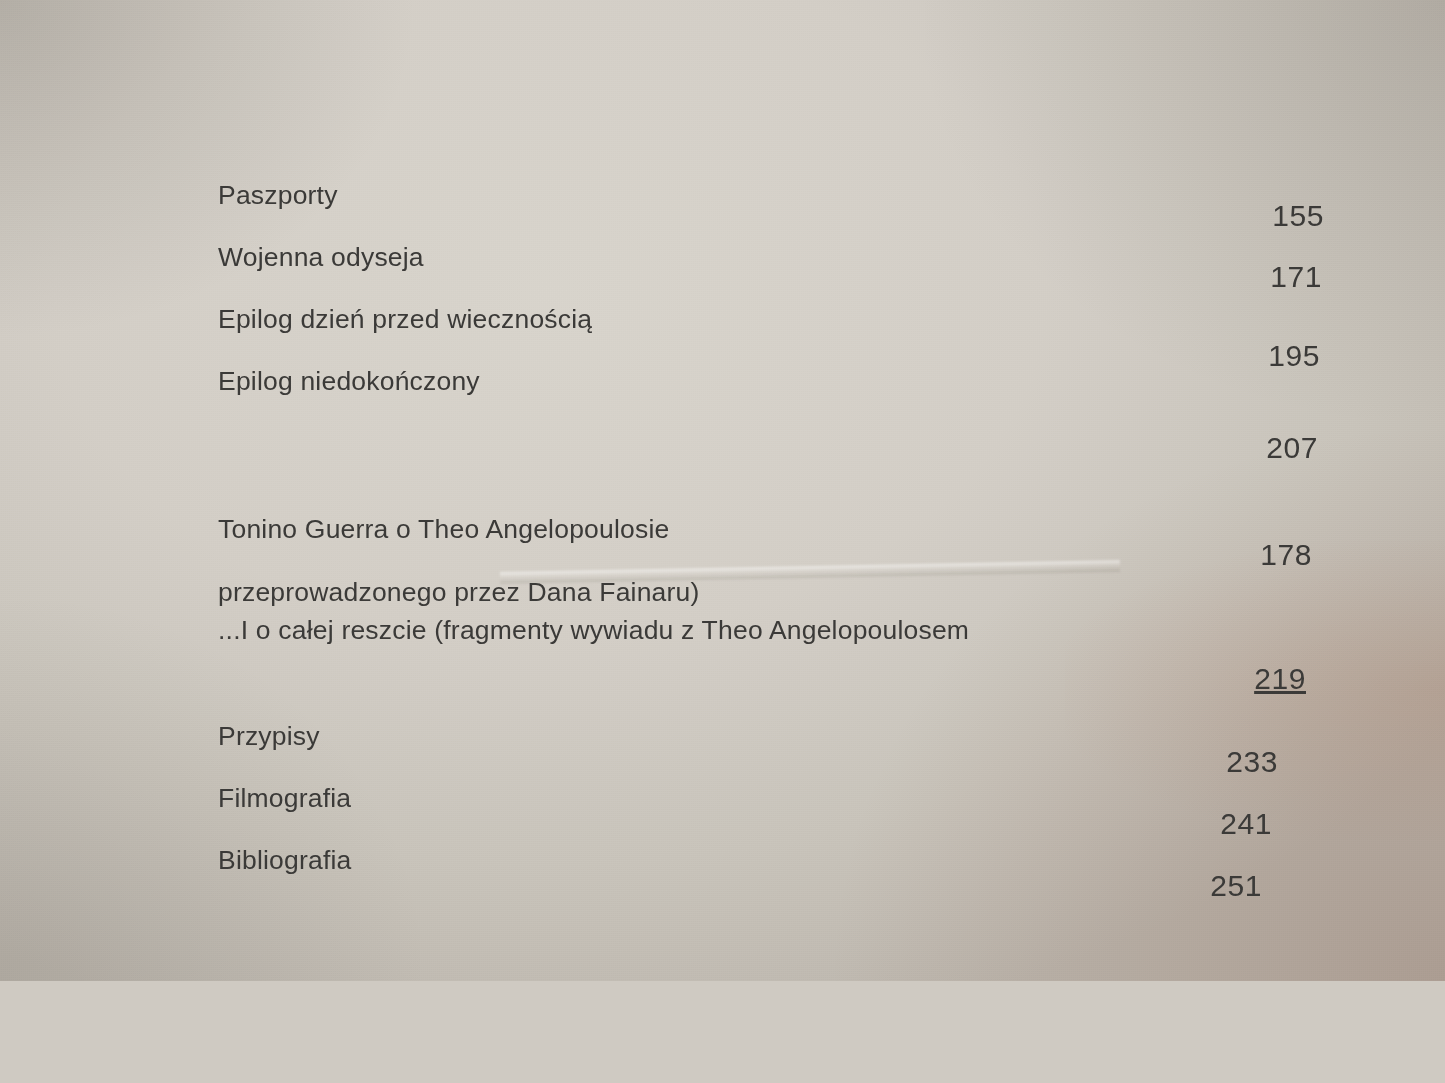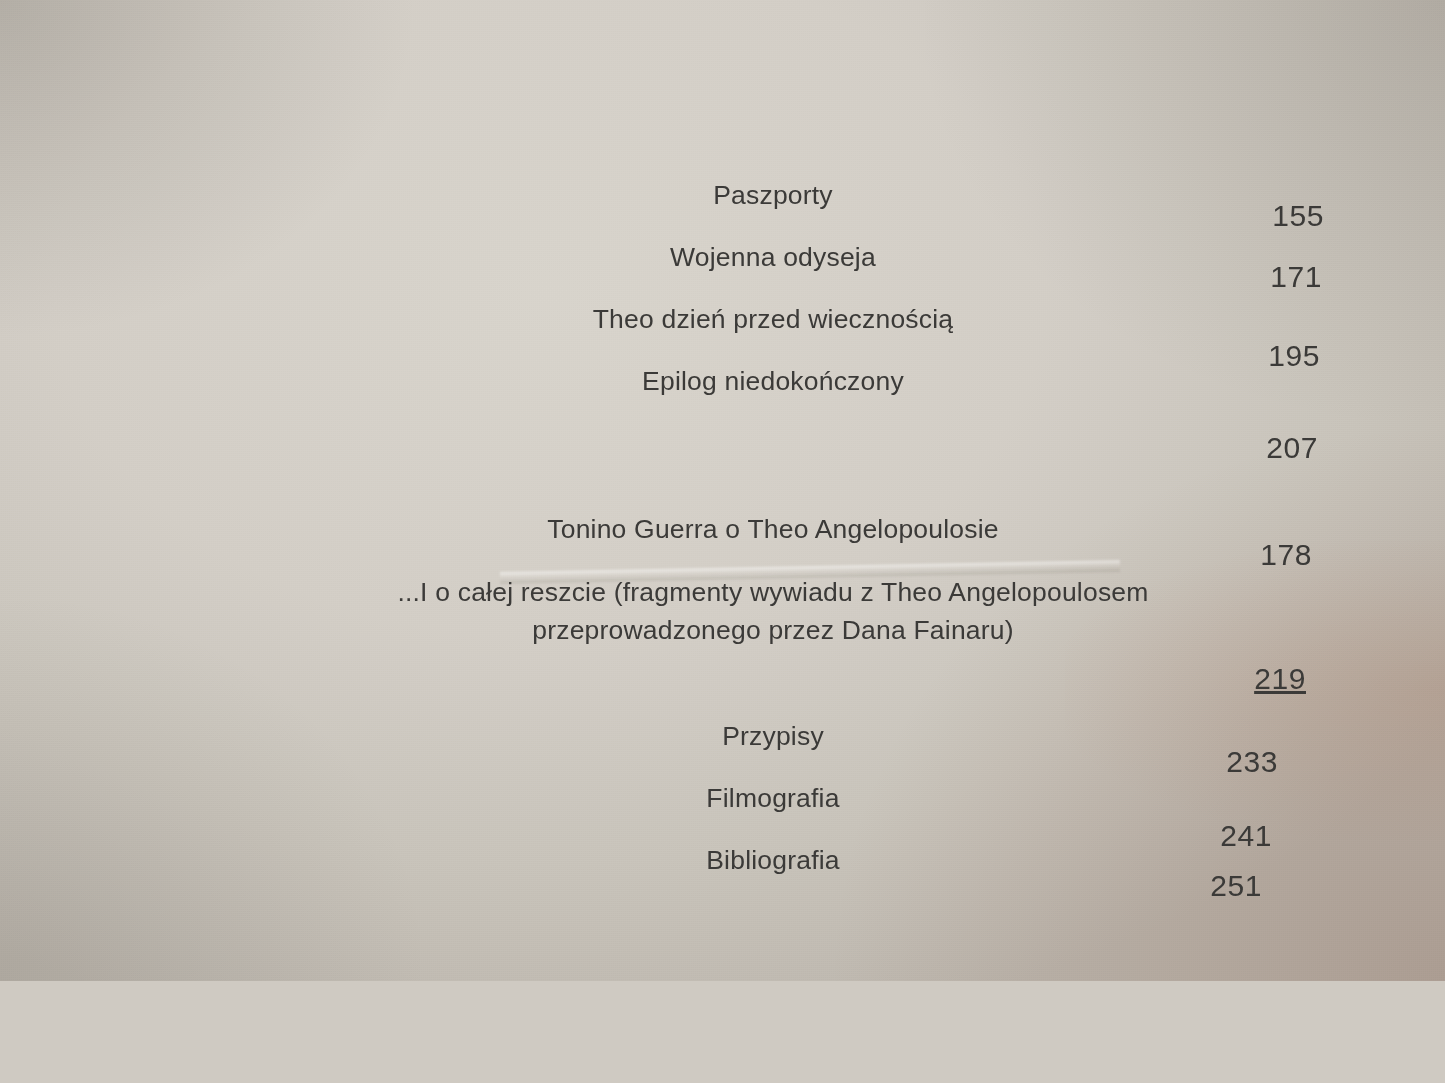--- a/index.html
+++ b/index.html
@@ -15,21 +15,20 @@
   }
 
   
   #page {
     position: relative;
     width: 1445px;
     height: 981px;
     background:
       radial-gradient(ellipse 1100px 760px at 38% 30%, #d9d5cd 0%, #d4cfc7 45%, #c9c4bb 75%, #bdb7ae 100%);
     overflow: hidden;
-    text-align: center;
   }
   
   .shade {
     position: absolute;
     pointer-events: none;
   }
   .shade.top-left {
     left: 0; top: 0; width: 420px; height: 340px;
     background: radial-gradient(ellipse at 0% 0%, rgba(120,114,106,0.30), rgba(120,114,106,0) 70%);
   }
@@ -104,21 +103,21 @@
 
   
   .r1 .toc-title { transform: translateY(0px); }
   .r1 .toc-page  { top: 21px; right: 4px; }
   .r2 .toc-page  { top: 20px; right: 6px; }
   .r3 .toc-page  { top: 37px; right: 8px; }
   .r4 .toc-page  { top: 21px; right: 10px; margin-top: 46px; }
   .r5 .toc-page  { top: 26px; right: 16px; }
   .r6 .toc-page  { top: 88px; right: 22px; text-decoration: underline; }
   .r7 .toc-page  { top: 26px; right: 50px; }
-  .r8 .toc-page  { top: 38px; right: 56px; }
+  .r8 .toc-page  { top: 26px; right: 56px; }
   .r9 .toc-page  { top: 26px; right: 66px; }
 
   .block-2line .toc-title { line-height: 1.42; }
 </style>
 </head>
 <body>
 
 <div id="page">
 
   <div class="shade top-left"></div>
@@ -133,37 +132,37 @@
 
     <div class="toc-row r1">
       <span class="toc-title">Paszporty</span>
       <span class="toc-page">155</span>
     </div>
     <div class="toc-row r2">
       <span class="toc-title">Wojenna odyseja</span>
       <span class="toc-page">171</span>
     </div>
     <div class="toc-row r3">
-      <span class="toc-title">Theo dzień przed wiecznością</span>
+      <span class="toc-title">Epilog dzień przed wiecznością</span>
       <span class="toc-page">195</span>
     </div>
     <div class="toc-row r4">
       <span class="toc-title">Epilog niedokończony</span>
       <span class="toc-page">207</span>
     </div>
 
     <div class="gap-big"></div>
 
     <div class="toc-row r5">
       <span class="toc-title">Tonino Guerra o Theo Angelopoulosie</span>
       <span class="toc-page">178</span>
     </div>
     <div class="toc-row r6 block-2line">
+      <span class="toc-title">przeprowadzonego przez Dana Fainaru)</span>
       <span class="toc-title">...I o całej reszcie (fragmenty wywiadu z Theo Angelopoulosem</span>
-      <span class="toc-title">przeprowadzonego przez Dana Fainaru)</span>
       <span class="toc-page">219</span>
     </div>
 
     <div class="gap-mid"></div>
 
     <div class="toc-row r7">
       <span class="toc-title">Przypisy</span>
       <span class="toc-page">233</span>
     </div>
     <div class="toc-row r8">

